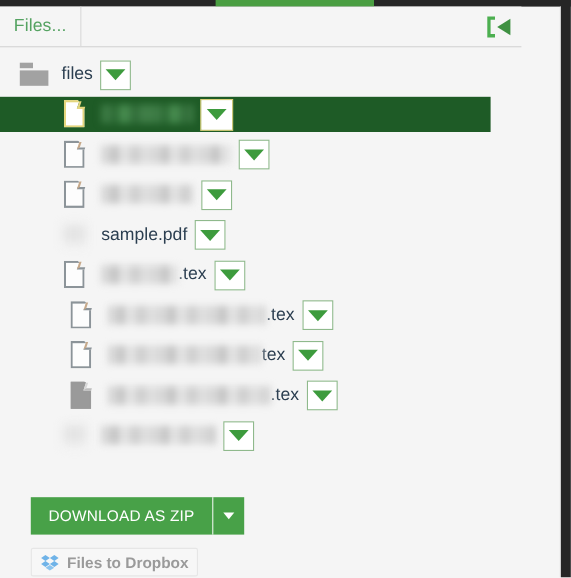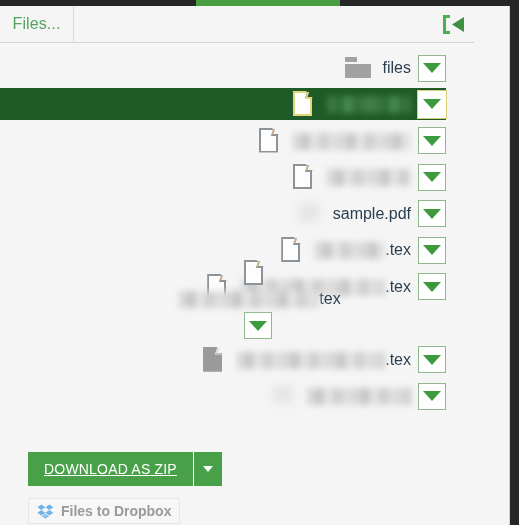--- a/index.html
+++ b/index.html
@@ -78,21 +78,20 @@
   }
   .row {
     position: absolute;
     left: 0;
     width: 446px;
     height: 32px;
     display: flex;
     align-items: center;
     box-sizing: border-box;
     cursor: pointer;
-    justify-content: flex-end;
   }
   .row.selected {
     background: #1e5b26;
   }
 
   .ico {
     position: relative;
     flex: 0 0 auto;
     width: 24px; height: 26px;
   }
@@ -232,21 +231,20 @@
   }
   .dl-main {
     background: #48a148;
     color: #ffffff;
     font-size: 14px;
     letter-spacing: .2px;
     padding: 0 16px;
     display: flex;
     align-items: center;
     border-right: 1px solid #ffffff;
-    text-decoration: underline;
   }
   .dl-caret {
     background: #48a148;
     width: 28px;
     display: flex;
     align-items: center;
     justify-content: center;
   }
   .dl-caret .tri {
     width: 0; height: 0;
@@ -353,21 +351,21 @@
         <div class="row" style="top: 117px; padding-left: 56px;">
           <div class="ico doc-ico">
             <div class="page"></div>
             <div class="fold"></div>
           </div>
           <div class="fname" style="margin-left: 12px;"><span class="redact" style="width: 84px;"></span></div>
           <div class="caret-btn">
             <div class="tri"></div>
           </div>
         </div>
-        <div class="row" style="top: 153.5px; padding-left: 88px;">
+        <div class="row" style="top: 153.5px; padding-left: 56px;">
           <div class="ico">
             <div class="blur-ico"></div>
           </div>
           <div class="fname" style="margin-left: 12px;">sample.pdf</div>
           <div class="caret-btn">
             <div class="tri"></div>
           </div>
         </div>
         <div class="row" style="top: 190px; padding-left: 56px;">
           <div class="ico doc-ico">
@@ -382,21 +380,21 @@
         <div class="row" style="top: 226.5px; padding-left: 62px;">
           <div class="ico doc-ico">
             <div class="page"></div>
             <div class="fold"></div>
           </div>
           <div class="fname" style="margin-left: 12px;"><span class="redact" style="width: 144px;"></span><span>.tex</span></div>
           <div class="caret-btn">
             <div class="tri"></div>
           </div>
         </div>
-        <div class="row" style="top: 263px; padding-left: 62px; flex-direction: column;">
+        <div class="row" style="top: 263px; padding-left: 62px;">
           <div class="ico doc-ico">
             <div class="page"></div>
             <div class="fold"></div>
           </div>
           <div class="fname" style="margin-left: 12px;"><span class="redact" style="width: 140px;"></span><span>tex</span></div>
           <div class="caret-btn">
             <div class="tri"></div>
           </div>
         </div>
         <div class="row" style="top: 299.5px; padding-left: 62px;">

